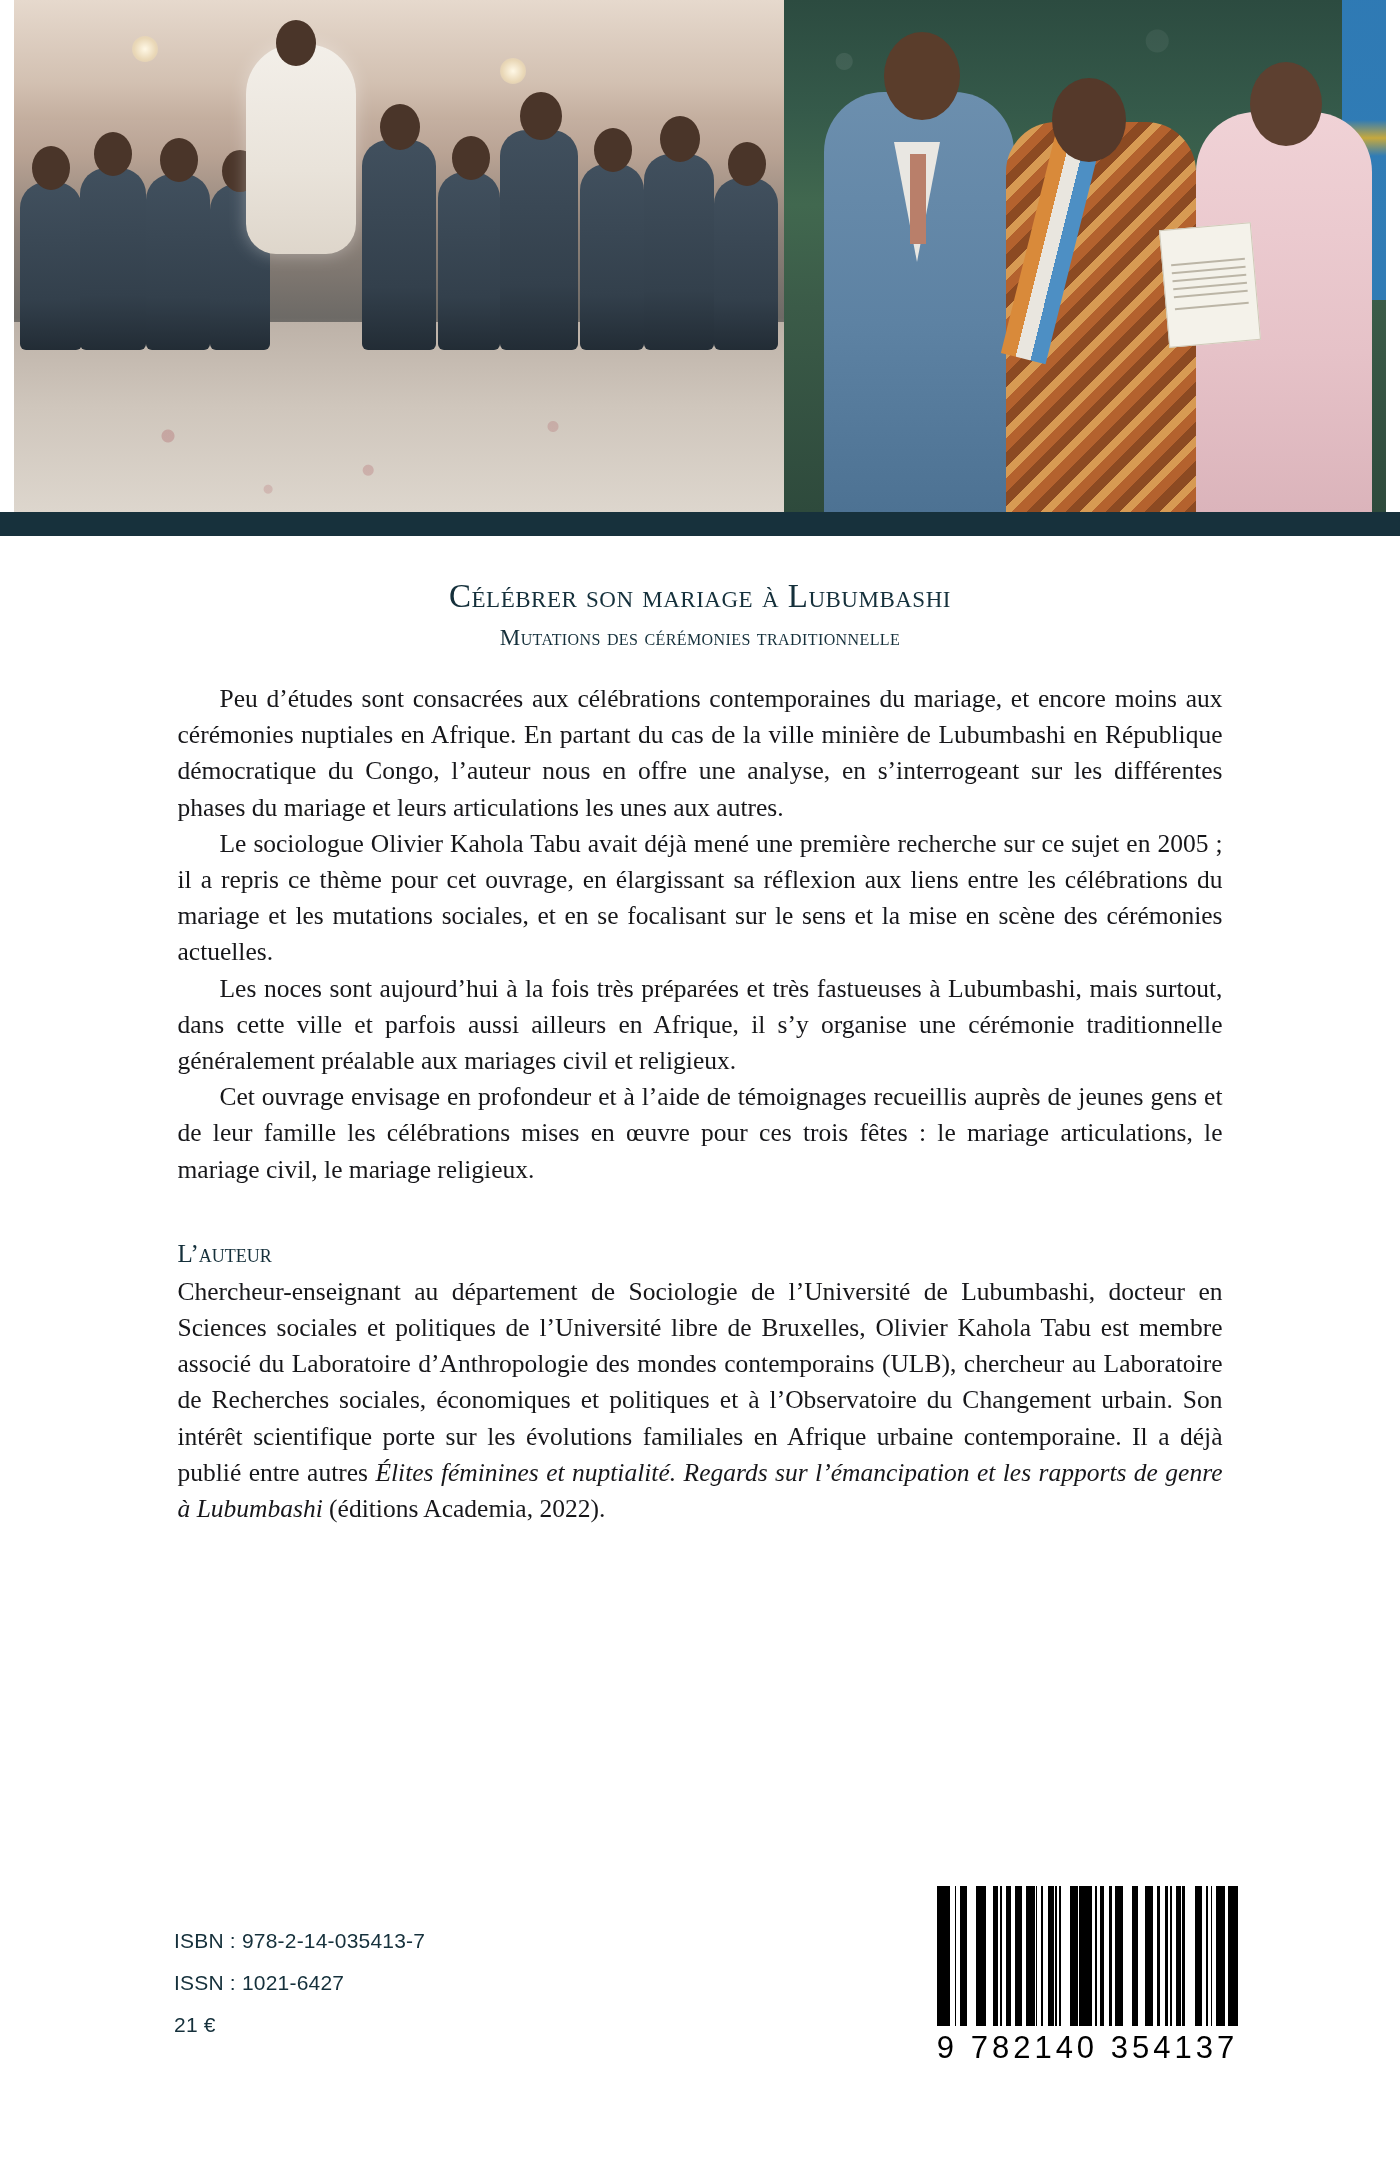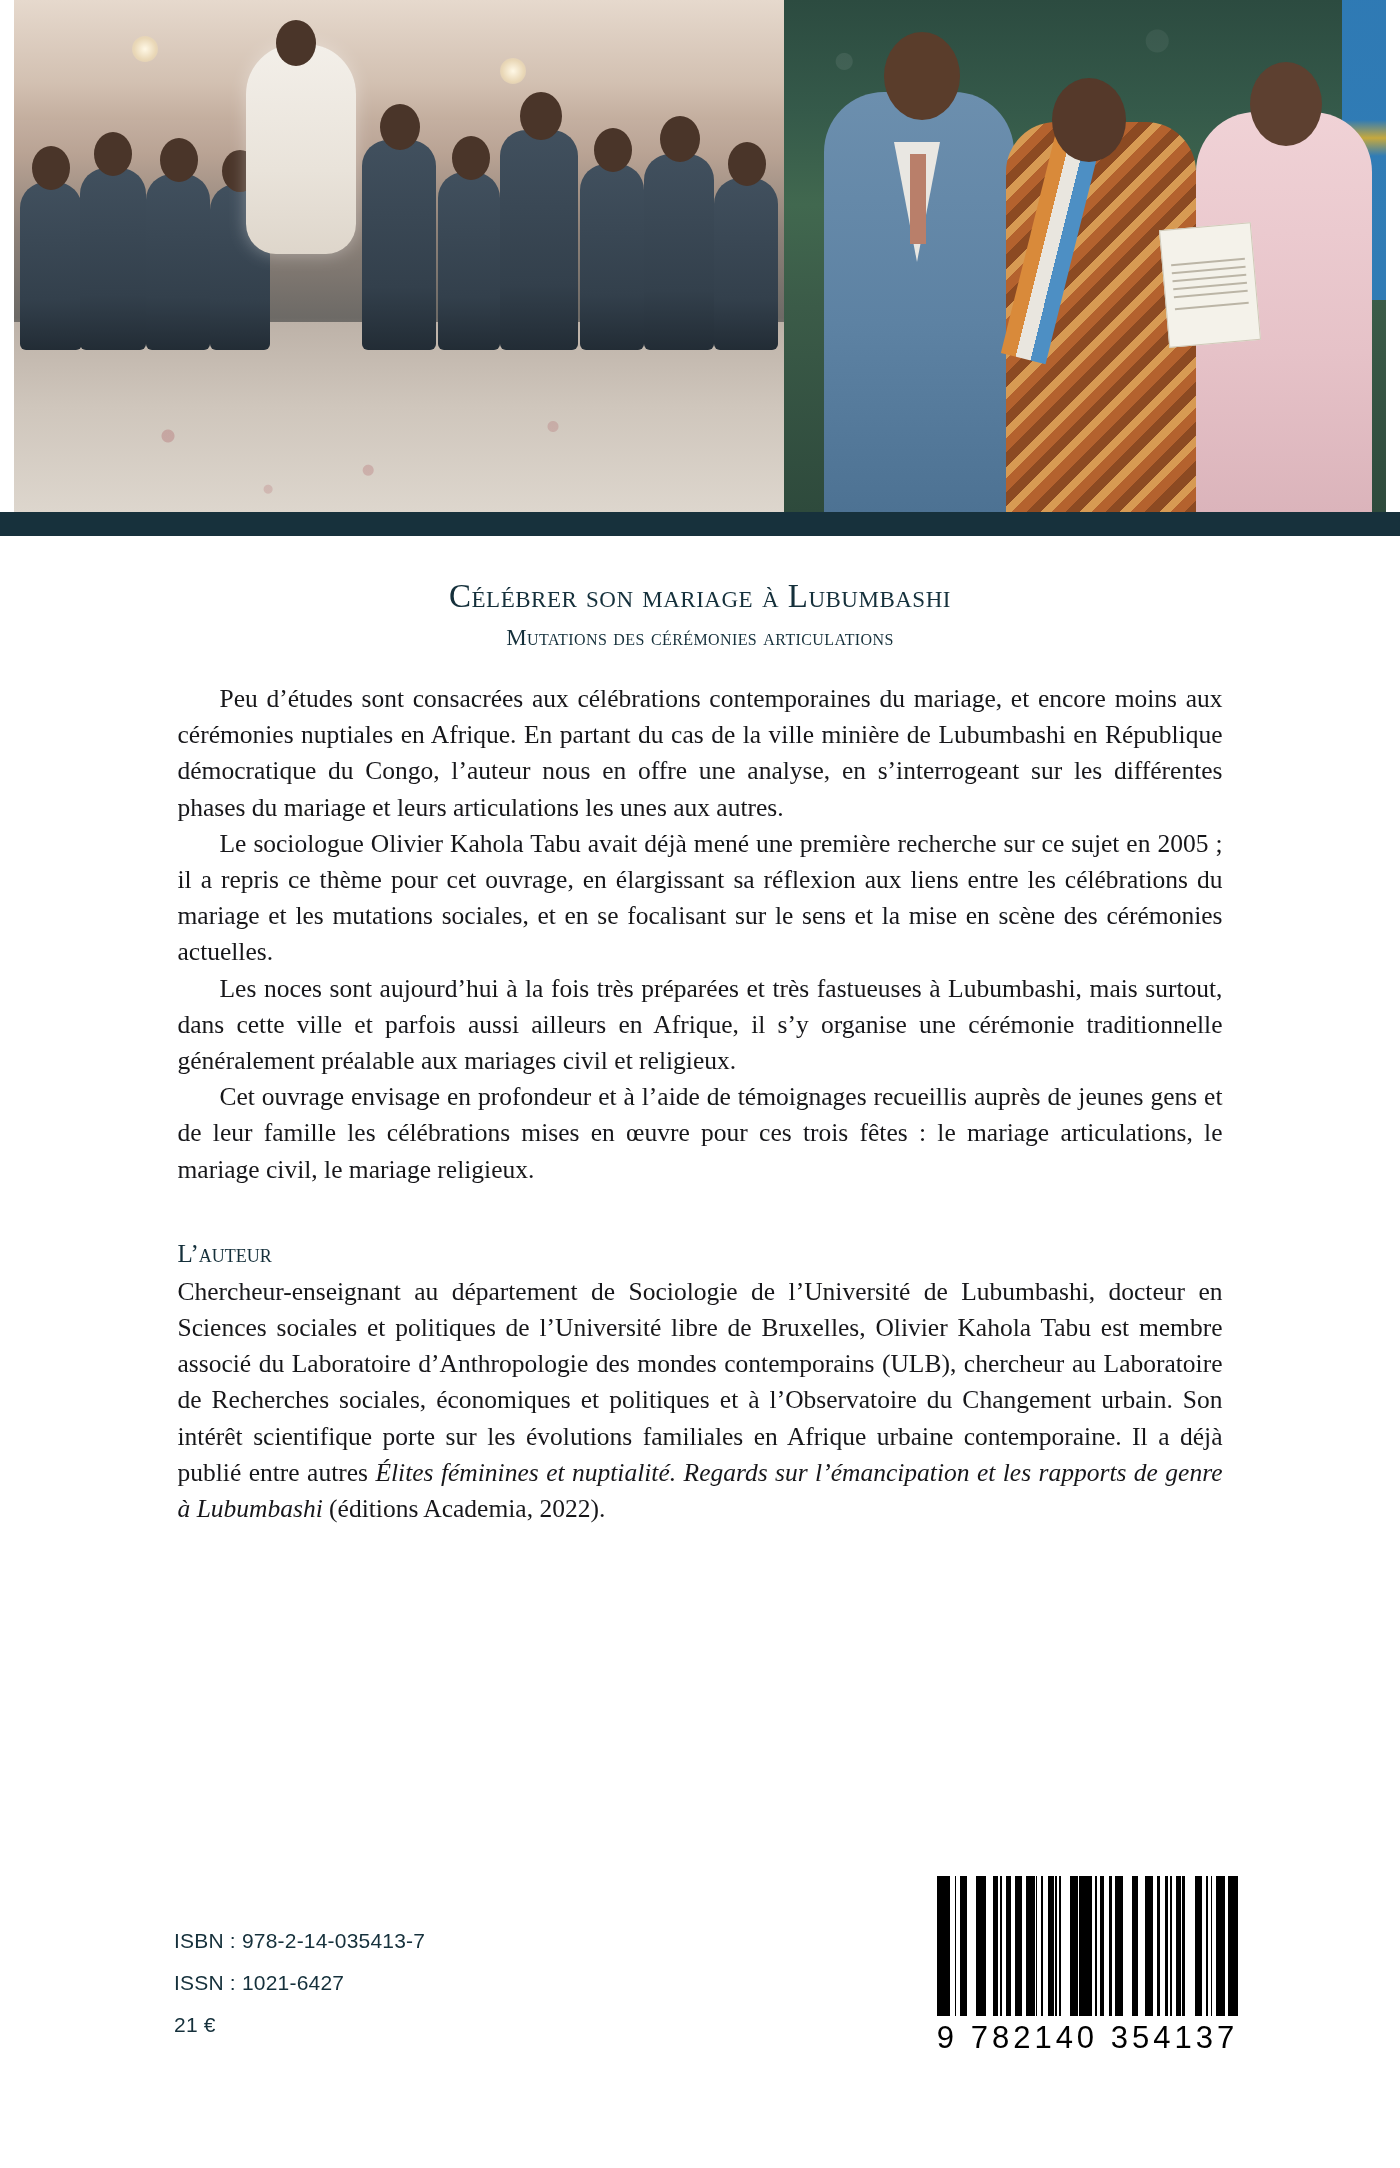--- a/index.html
+++ b/index.html
@@ -227,21 +227,21 @@
     font-family: "Liberation Sans", sans-serif;
     font-size: 21px;
     color: #15303b;
     line-height: 2.0;
     letter-spacing: .2px;
   }
   .idents div { white-space: nowrap; }
 
   .barcode-box {
     position: absolute;
-    right: 160px; top: 6px;
+    right: 160px; top: 16px;
     width: 305px;
     text-align: center;
   }
   .bars {
     height: 140px;
     display: flex;
     align-items: flex-end;
     justify-content: center;
     gap: 0;
   }
@@ -310,21 +310,21 @@
     <div class="bride-pink-head"></div>
   </div>
 </div>
 
 <div class="dark-bar"></div>
 
 <div class="page">
 
   <div class="titles">
     <h1 class="book-title">Célébrer son mariage à Lubumbashi</h1>
-    <h2 class="book-subtitle">Mutations des cérémonies articulations</h2>
+    <h2 class="book-subtitle">Mutations des cérémonies traditionnelle</h2>
   </div>
 
   <div class="body-col">
     <p>Peu d’études sont consacrées aux célébrations contemporaines du mariage, et encore moins aux cérémonies nuptiales en Afrique. En partant du cas de la ville minière de Lubumbashi en République démocratique du Congo, l’auteur nous en offre une analyse, en s’interrogeant sur les différentes phases du mariage et leurs articulations les unes aux autres.</p>
     <p>Le sociologue Olivier Kahola Tabu avait déjà mené une première recherche sur ce sujet en 2005 ; il a repris ce thème pour cet ouvrage, en élargissant sa réflexion aux liens entre les célébrations du mariage et les mutations sociales, et en se focalisant sur le sens et la mise en scène des cérémonies actuelles.</p>
     <p>Les noces sont aujourd’hui à la fois très préparées et très fastueuses à Lubumbashi, mais surtout, dans cette ville et parfois aussi ailleurs en Afrique, il s’y organise une cérémonie traditionnelle généralement préalable aux mariages civil et religieux.</p>
     <p>Cet ouvrage envisage en profondeur et à l’aide de témoignages recueillis auprès de jeunes gens et de leur famille les célébrations mises en œuvre pour ces trois fêtes : le mariage articulations, le mariage civil, le mariage religieux.</p>
   </div>
 
   <div class="author-block">

